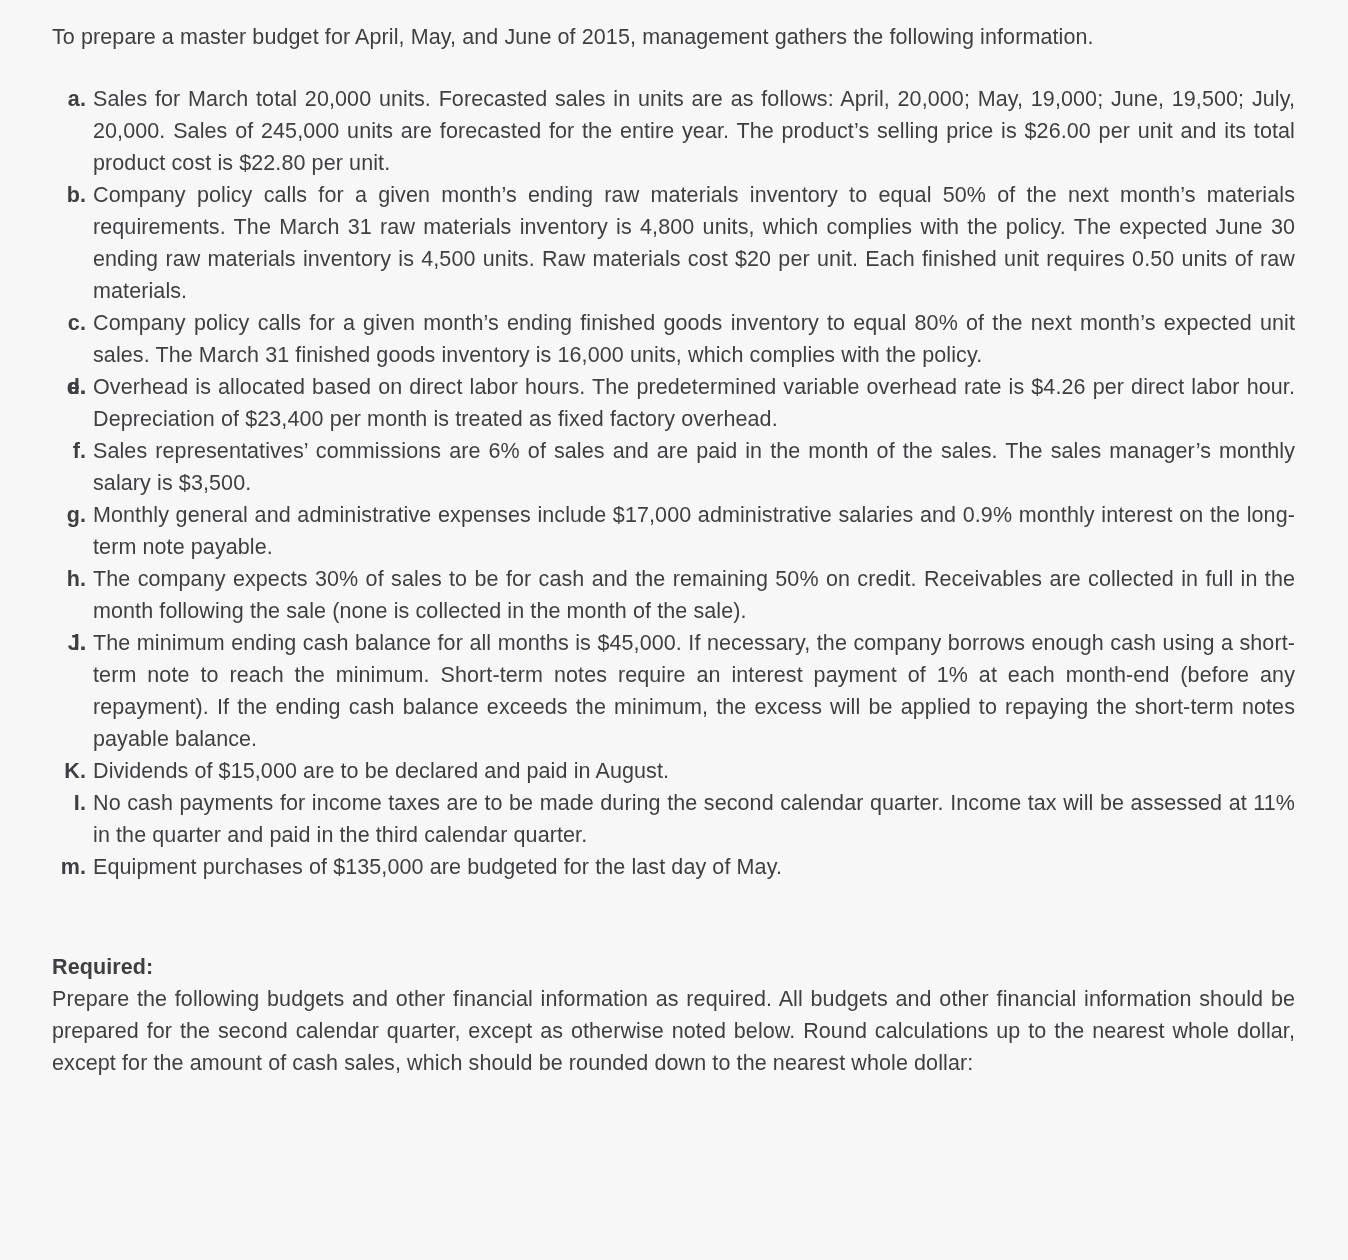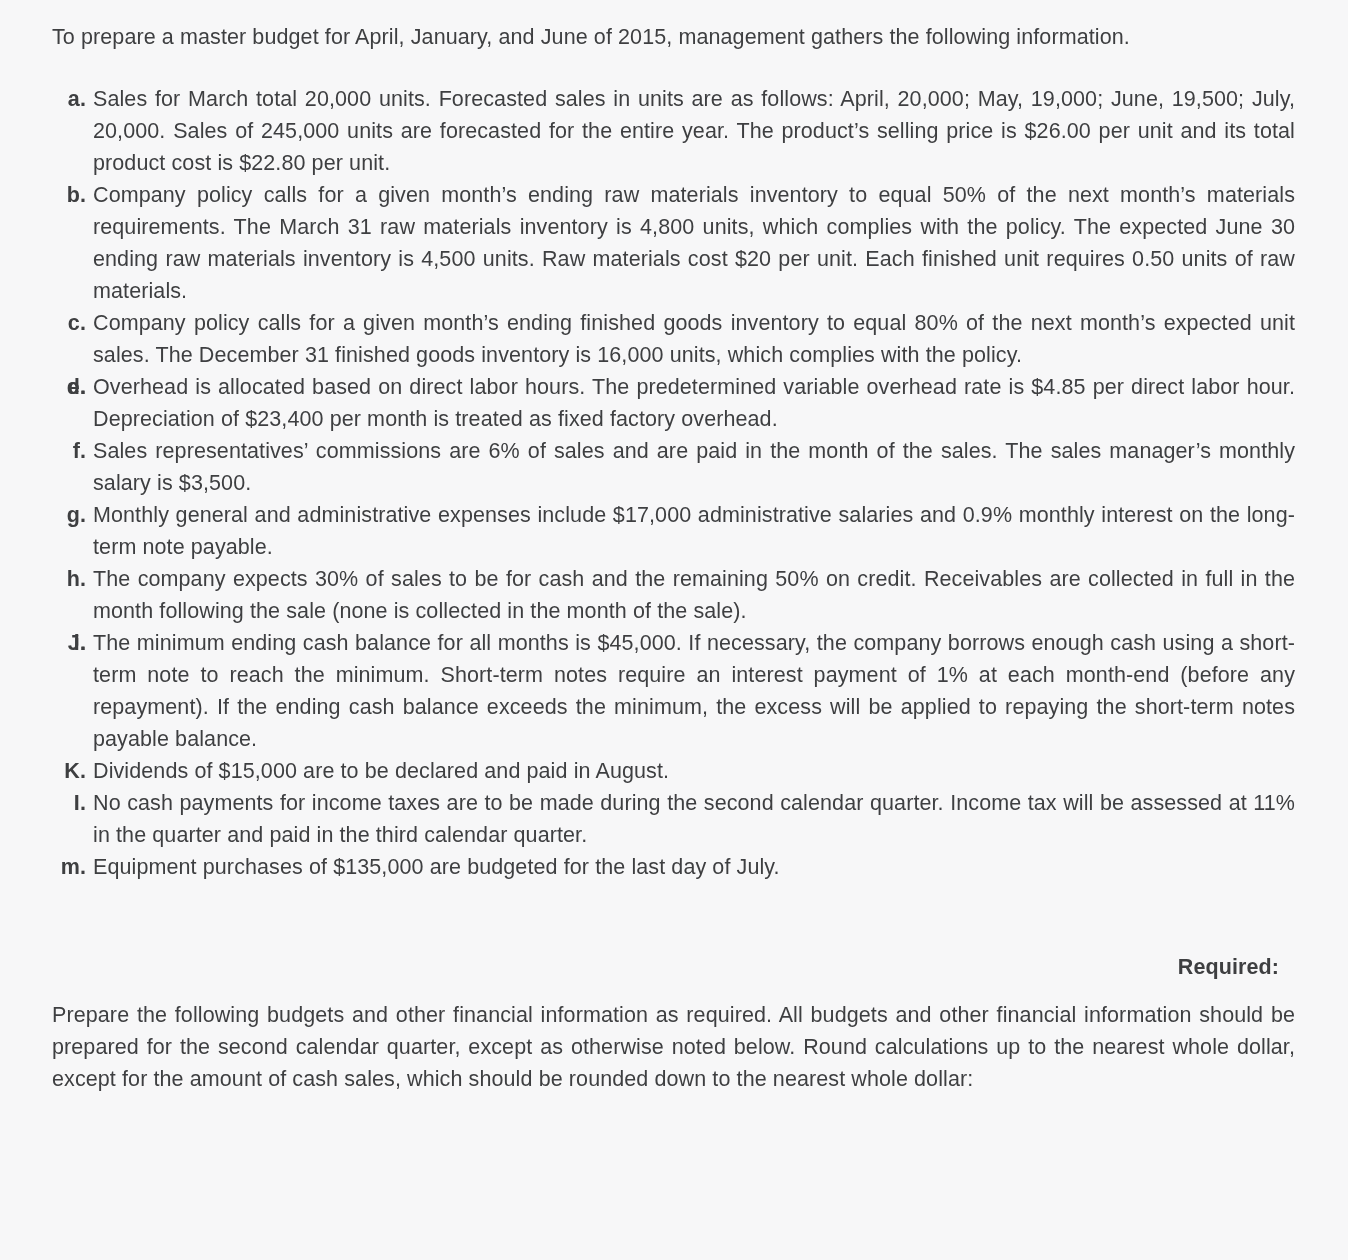--- a/index.html
+++ b/index.html
@@ -42,59 +42,58 @@
     width: 34px;
     text-align: right;
     font-weight: bold;
     white-space: nowrap;
   }
   .required-section {
     margin-top: 68px;
   }
   .required-heading {
     font-weight: bold;
-    margin: 16px;
-    text-align: right;
+    margin: 0;
   }
   .required-body {
     margin: 0;
     text-align: justify;
   }
 </style>
 </head>
 <body>
 
 <div class="page">
 
-  <p class="intro">To prepare a master budget for April, January, and June of 2015, management gathers the following information.</p>
+  <p class="intro">To prepare a master budget for April, May, and June of 2015, management gathers the following information.</p>
 
   <div class="info-list">
 
     <div class="list-item">
       <span class="marker">a.</span>
       <span class="item-text">Sales for March total 20,000 units. Forecasted sales in units are as follows: April, 20,000; May, 19,000; June, 19,500; July, 20,000. Sales of 245,000 units are forecasted for the entire year. The product’s selling price is $26.00 per unit and its total product cost is $22.80 per unit.</span>
     </div>
 
     <div class="list-item">
       <span class="marker">b.</span>
       <span class="item-text">Company policy calls for a given month’s ending raw materials inventory to equal 50% of the next month’s materials requirements. The March 31 raw materials inventory is 4,800 units, which complies with the policy. The expected June 30 ending raw materials inventory is 4,500 units. Raw materials cost $20 per unit. Each finished unit requires 0.50 units of raw materials.</span>
     </div>
 
     <div class="list-item">
       <span class="marker">c.</span>
-      <span class="item-text">Company policy calls for a given month’s ending finished goods inventory to equal 80% of the next month’s expected unit sales. The December 31 finished goods inventory is 16,000 units, which complies with the policy.</span>
+      <span class="item-text">Company policy calls for a given month’s ending finished goods inventory to equal 80% of the next month’s expected unit sales. The March 31 finished goods inventory is 16,000 units, which complies with the policy.</span>
     </div>
 
     <div class="list-item">
       <span class="marker">d.</span>
     </div>
 
     <div class="list-item">
       <span class="marker">e.</span>
-      <span class="item-text">Overhead is allocated based on direct labor hours. The predetermined variable overhead rate is $4.85 per direct labor hour. Depreciation of $23,400 per month is treated as fixed factory overhead.</span>
+      <span class="item-text">Overhead is allocated based on direct labor hours. The predetermined variable overhead rate is $4.26 per direct labor hour. Depreciation of $23,400 per month is treated as fixed factory overhead.</span>
     </div>
 
     <div class="list-item">
       <span class="marker">f.</span>
       <span class="item-text">Sales representatives’ commissions are 6% of sales and are paid in the month of the sales. The sales manager’s monthly salary is $3,500.</span>
     </div>
 
     <div class="list-item">
       <span class="marker">g.</span>
       <span class="item-text">Monthly general and administrative expenses include $17,000 administrative salaries and 0.9%  monthly interest on the long-term note payable.</span>
@@ -119,21 +118,21 @@
       <span class="item-text">Dividends of $15,000 are to be declared and paid in August.</span>
     </div>
 
     <div class="list-item">
       <span class="marker">I.</span>
       <span class="item-text">No cash payments for income taxes are to be made during the second calendar quarter. Income tax will be assessed at 11% in the quarter and paid in the third calendar quarter.</span>
     </div>
 
     <div class="list-item">
       <span class="marker">m.</span>
-      <span class="item-text">Equipment purchases of $135,000 are budgeted for the last day of July.</span>
+      <span class="item-text">Equipment purchases of $135,000 are budgeted for the last day of May.</span>
     </div>
 
   </div>
 
   <div class="required-section">
     <p class="required-heading">Required:</p>
     <p class="required-body">Prepare the following budgets and other financial information as required. All budgets and other financial information should be prepared for the second calendar quarter, except as otherwise noted below. Round calculations up to the nearest whole dollar, except for the amount of cash sales, which should be rounded down to the nearest whole dollar:</p>
   </div>
 
 </div>

